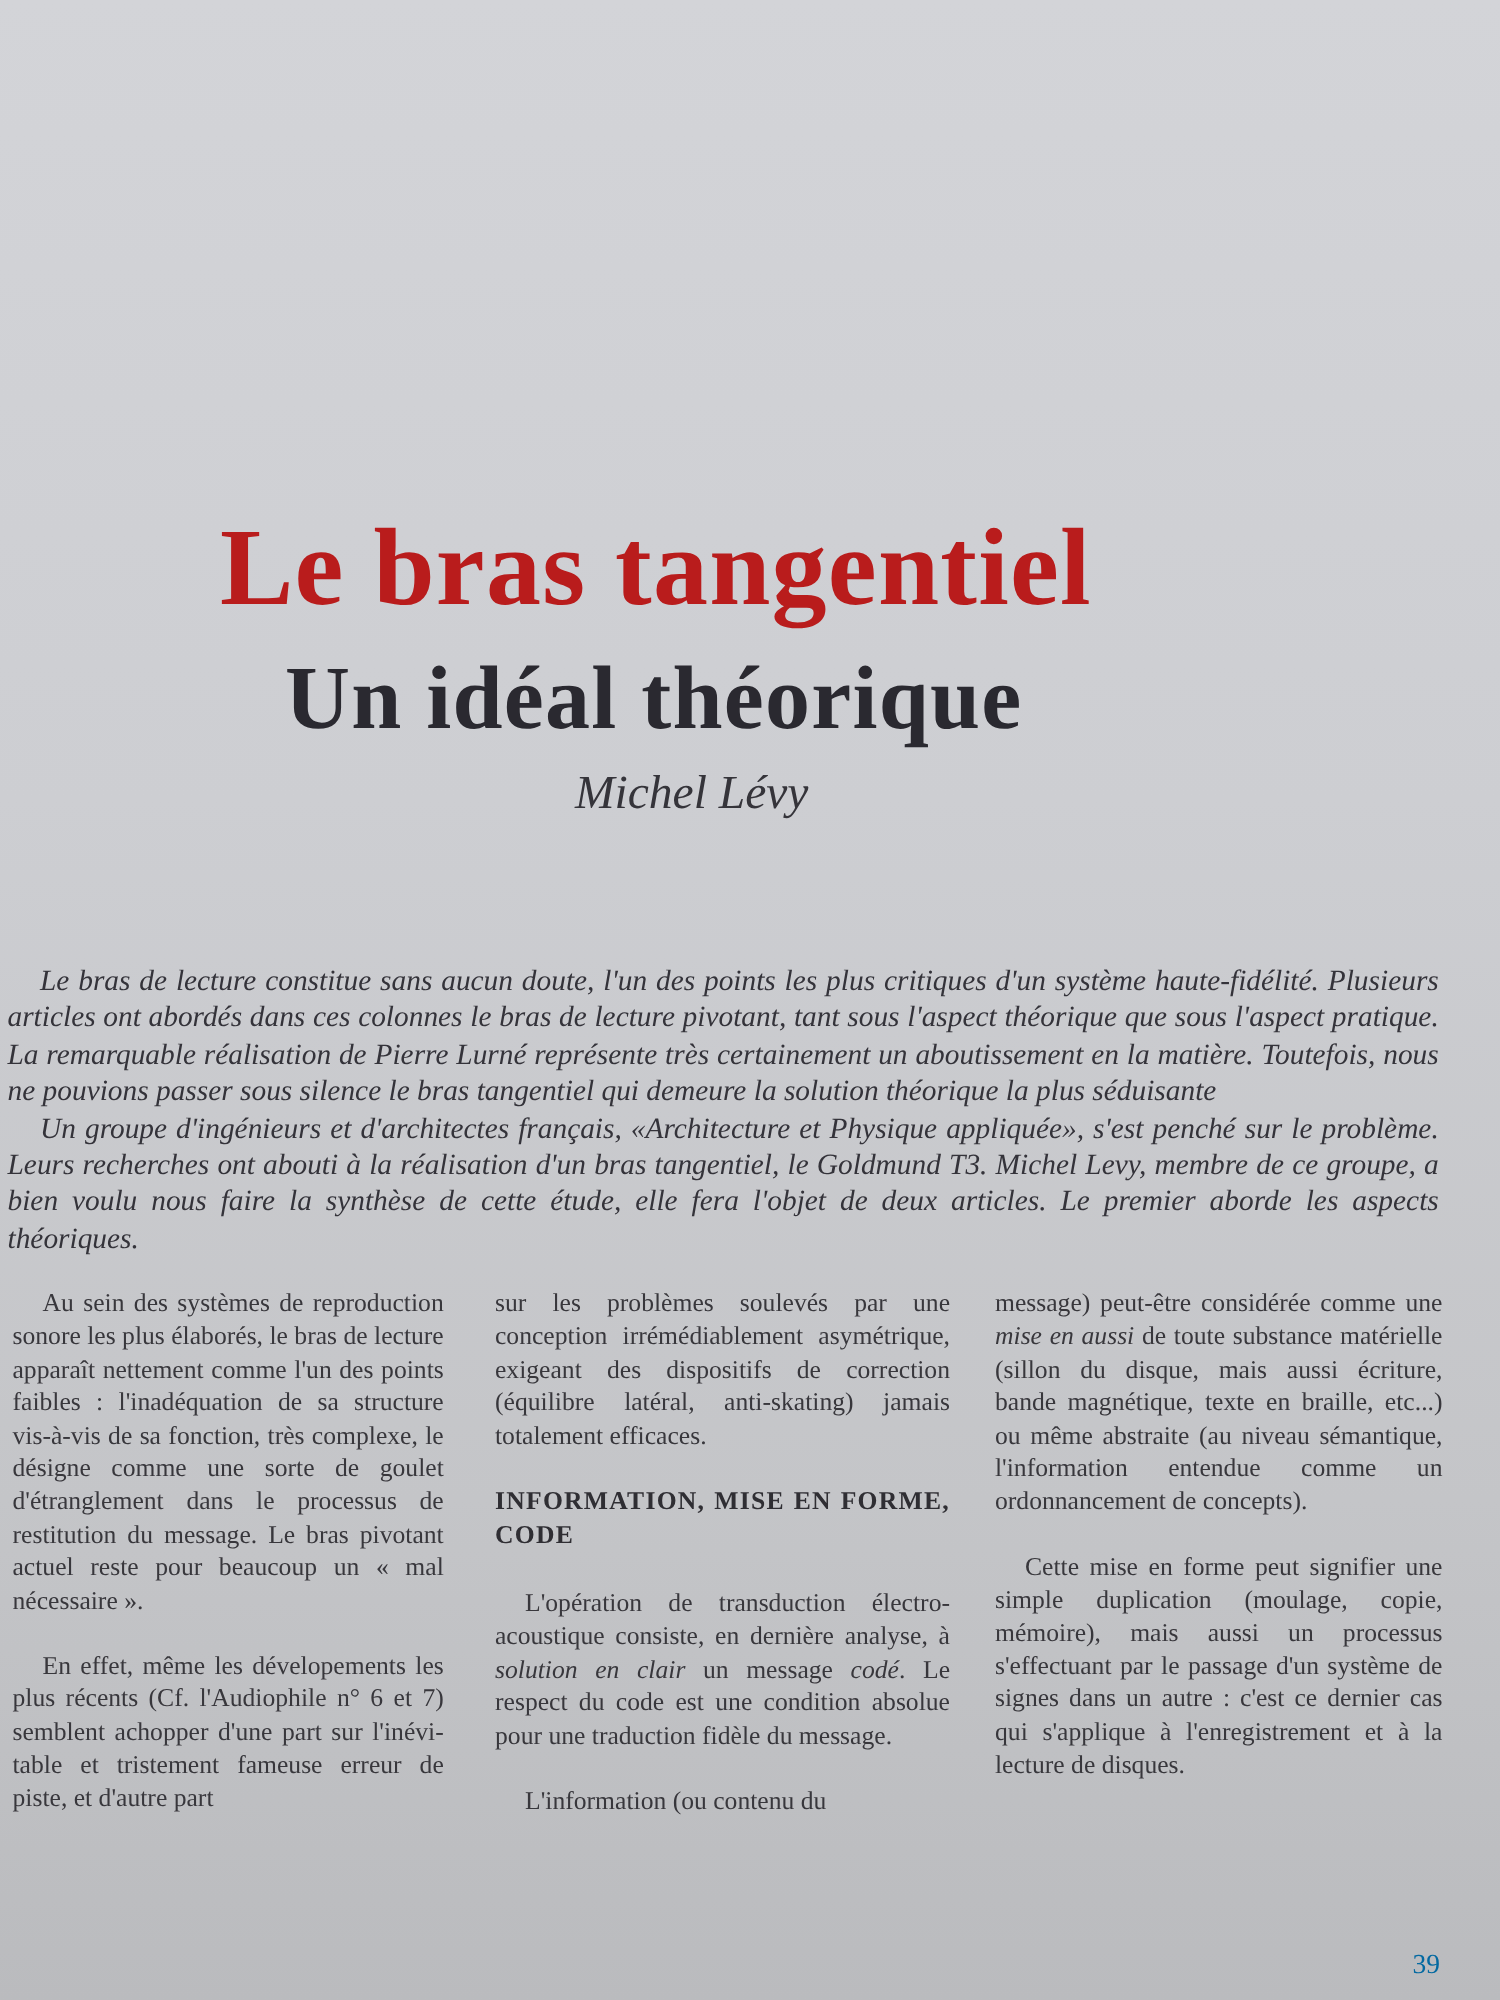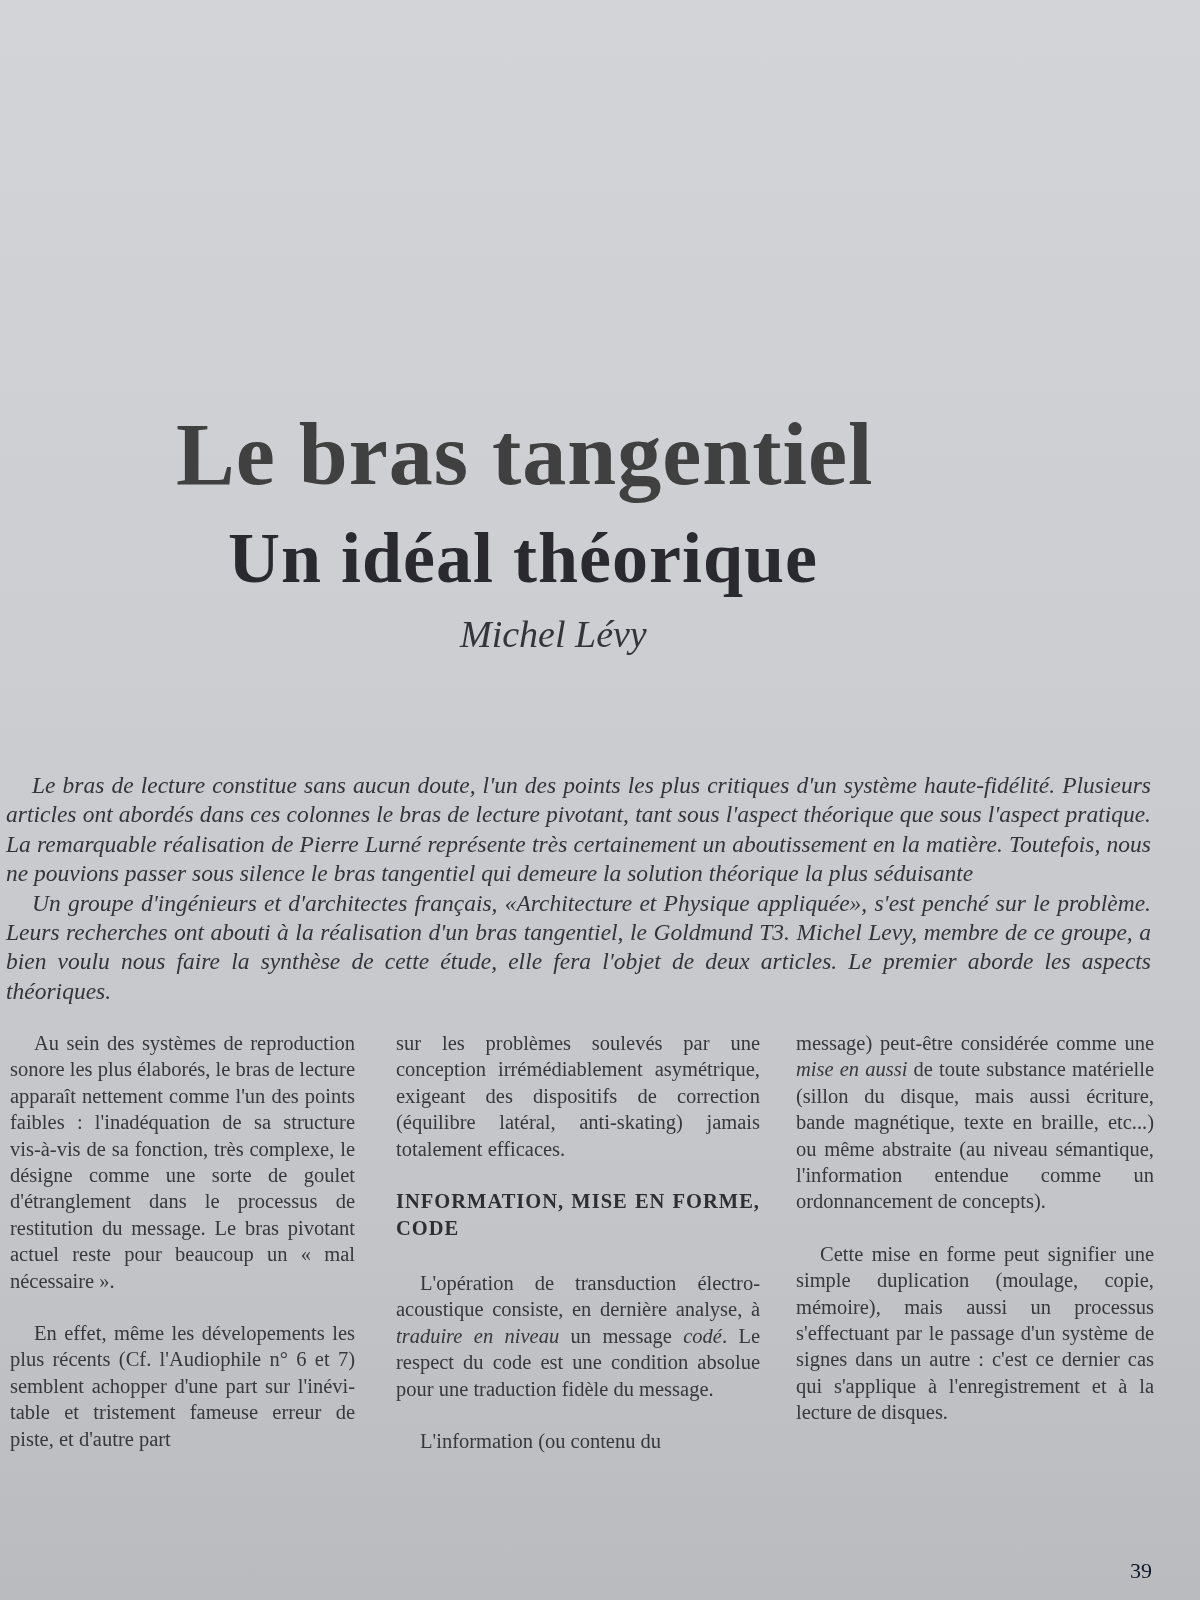--- a/index.html
+++ b/index.html
@@ -21,21 +21,21 @@
     }
     .title {
       position: absolute;
       left: 176px;
       top: 352px;
       width: 780px;
       font-size: 88px;
       font-weight: bold;
       letter-spacing: 1px;
       line-height: 1;
-      color: #404040;
+      color: #b91c1c;
       white-space: nowrap;
     }
     .subtitle {
       position: absolute;
       left: 228px;
       top: 462px;
       font-size: 72px;
       font-weight: bold;
       letter-spacing: 1px;
       line-height: 1;
@@ -93,21 +93,21 @@
       line-height: 27px;
       text-align: justify;
       color: #2f2e33;
     }
     .col em { font-style: italic; }
     .page-number {
       position: absolute;
       left: 1130px;
       top: 1558px;
       font-size: 22px;
-      color: #0f172a;
+      color: #0369a1;
     }
   </style>
 </head>
 <body>
 
 <div class="page">
 
   <h1 class="title">Le bras tangentiel</h1>
   <h2 class="subtitle">Un idéal théorique</h2>
   <div class="author">Michel Lévy</div>
@@ -118,21 +118,21 @@
   </div>
 
   <div class="col col1">
     <p>Au sein des systèmes de repro­duction sonore les plus élaborés, le bras de lecture apparaît nette­ment comme l'un des points fai­bles : l'inadéquation de sa struc­ture vis-à-vis de sa fonction, très complexe, le désigne comme une sorte de goulet d'étranglement dans le processus de restitution du message. Le bras pivotant actuel reste pour beaucoup un « mal nécessaire ».</p>
     <p>En effet, même les dévelope­ments les plus récents (Cf. l'Audiophile n° 6 et 7) semblent achopper d'une part sur l'inévi­table et tristement fameuse erreur de piste, et d'autre part</p>
   </div>
 
   <div class="col col2">
     <p class="noindent">sur les problèmes soulevés par une conception irrémédiable­ment asymétrique, exigeant des dispositifs de correction (équili­bre latéral, anti-skating) jamais totalement efficaces.</p>
     <div class="heading">INFORMATION, MISE EN FORME, CODE</div>
-    <p><span>L'opération de transduction électro-acoustique consiste, en dernière analyse, à </span><em>traduire en niveau</em><span> un message </span><em>codé</em><span>. Le respect du code est une condition abso­lue pour une traduction fidèle du message.</span></p>
+    <p><span>L'opération de transduction électro-acoustique consiste, en dernière analyse, à </span><em>solution en clair</em><span> un message </span><em>codé</em><span>. Le respect du code est une condition abso­lue pour une traduction fidèle du message.</span></p>
     <p>L'information (ou contenu du</p>
   </div>
 
   <div class="col col3">
     <p class="noindent"><span>message) peut-être considérée comme une </span><em>mise en aussi</em><span> de toute substance matérielle (sillon du disque, mais aussi écriture, bande magnétique, texte en braille, etc...) ou même abstraite (au niveau sémantique, l'infor­mation entendue comme un ordonnancement de concepts).</span></p>
     <p>Cette mise en forme peut signifier une simple duplication (moulage, copie, mémoire), mais aussi un processus s'effectuant par le passage d'un système de signes dans un autre : c'est ce dernier cas qui s'applique à l'enregistrement et à la lecture de disques.</p>
   </div>
 
   <div class="page-number">39</div>
 </div>

